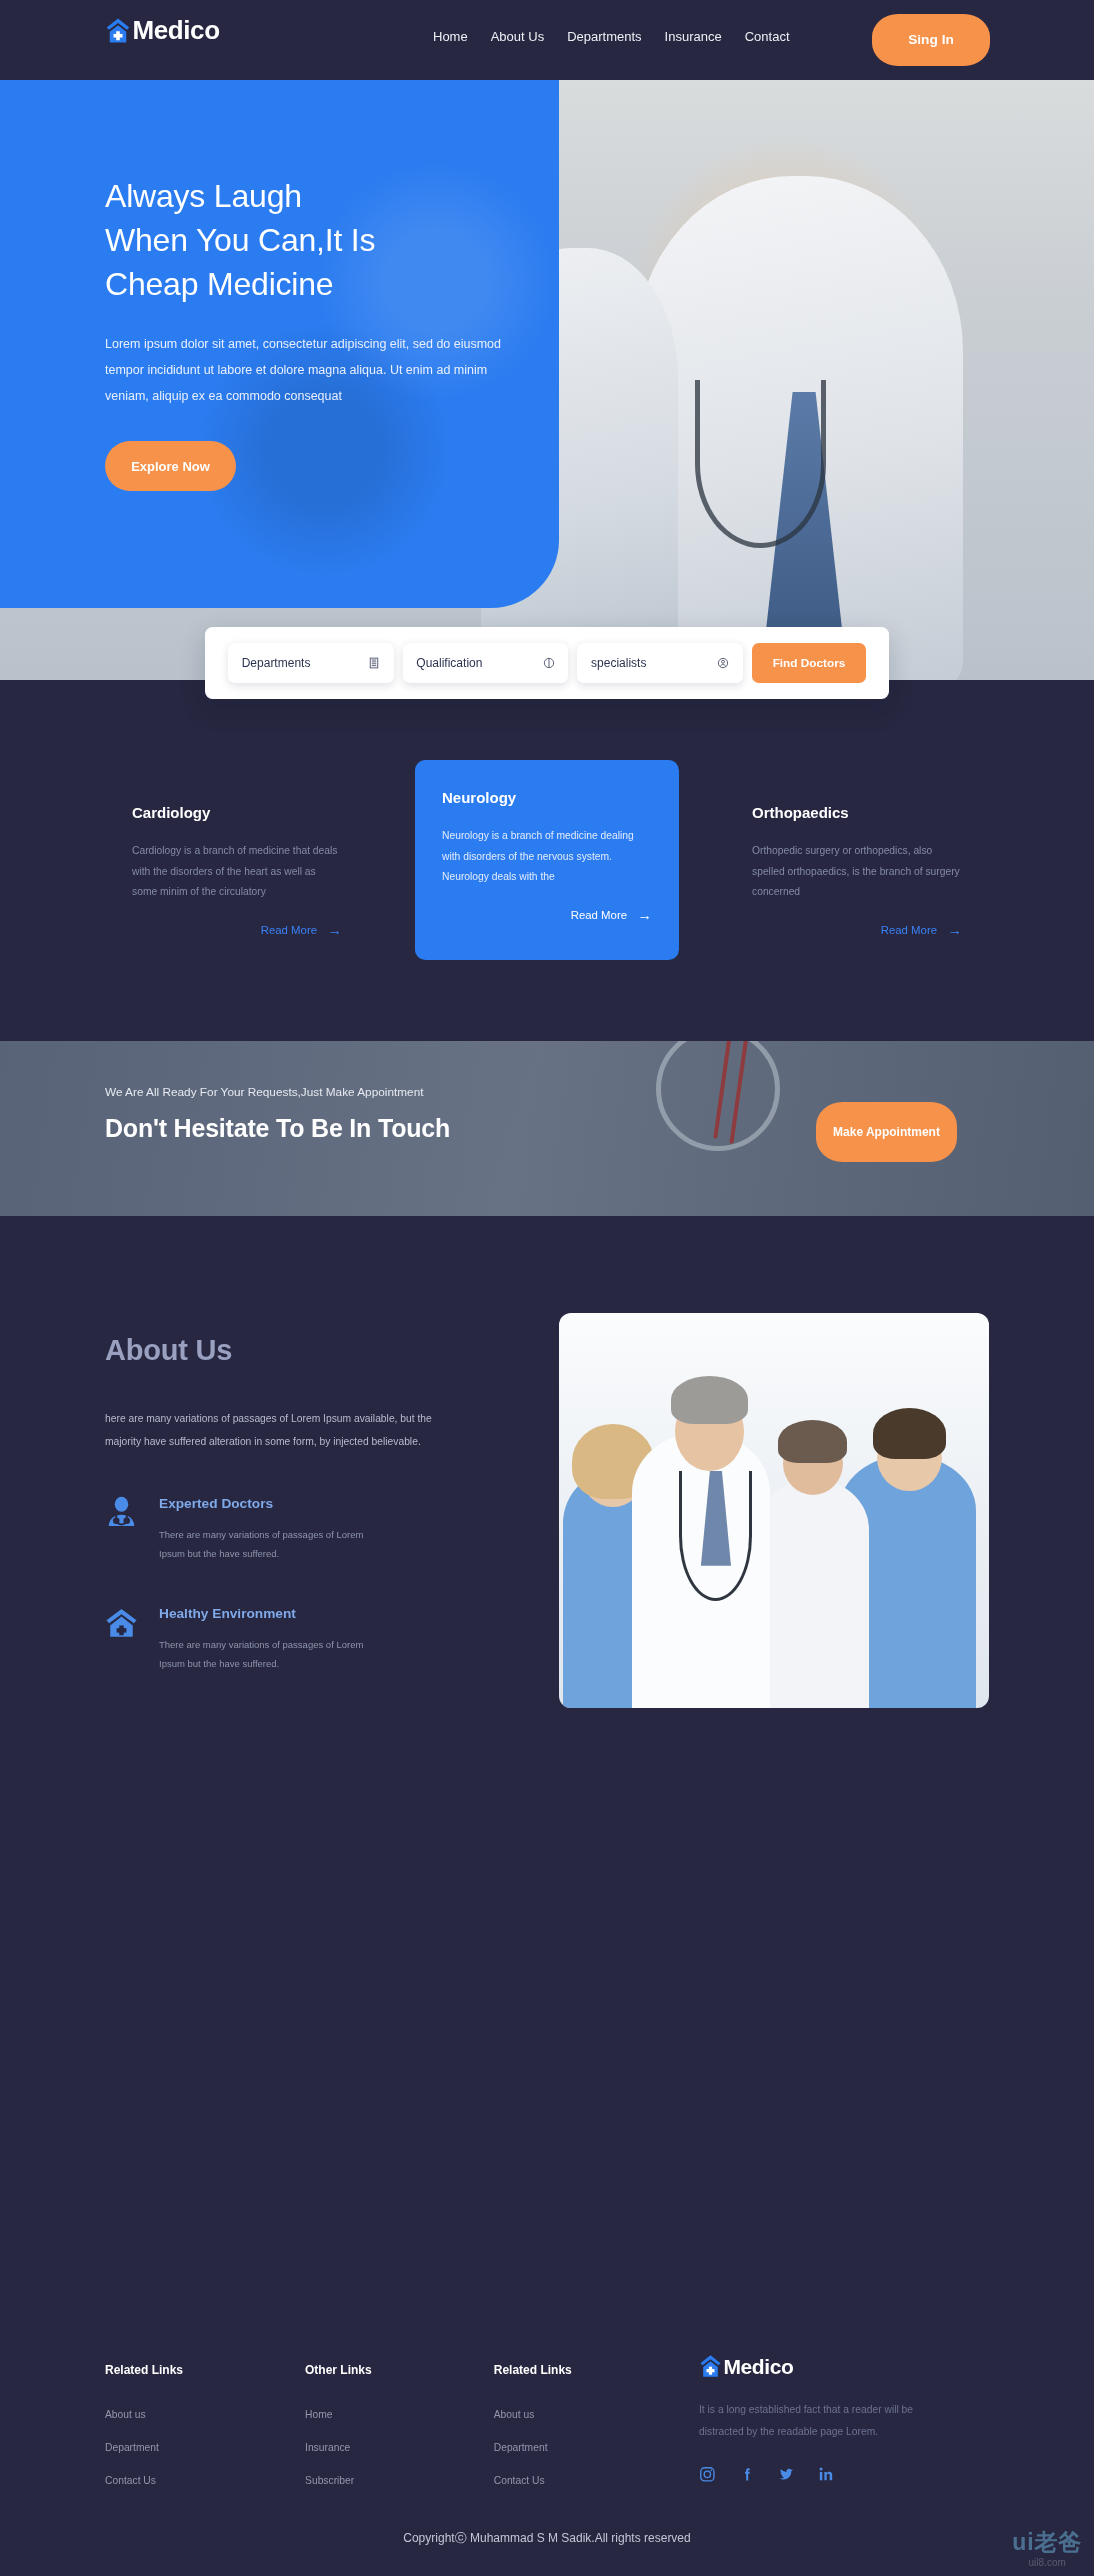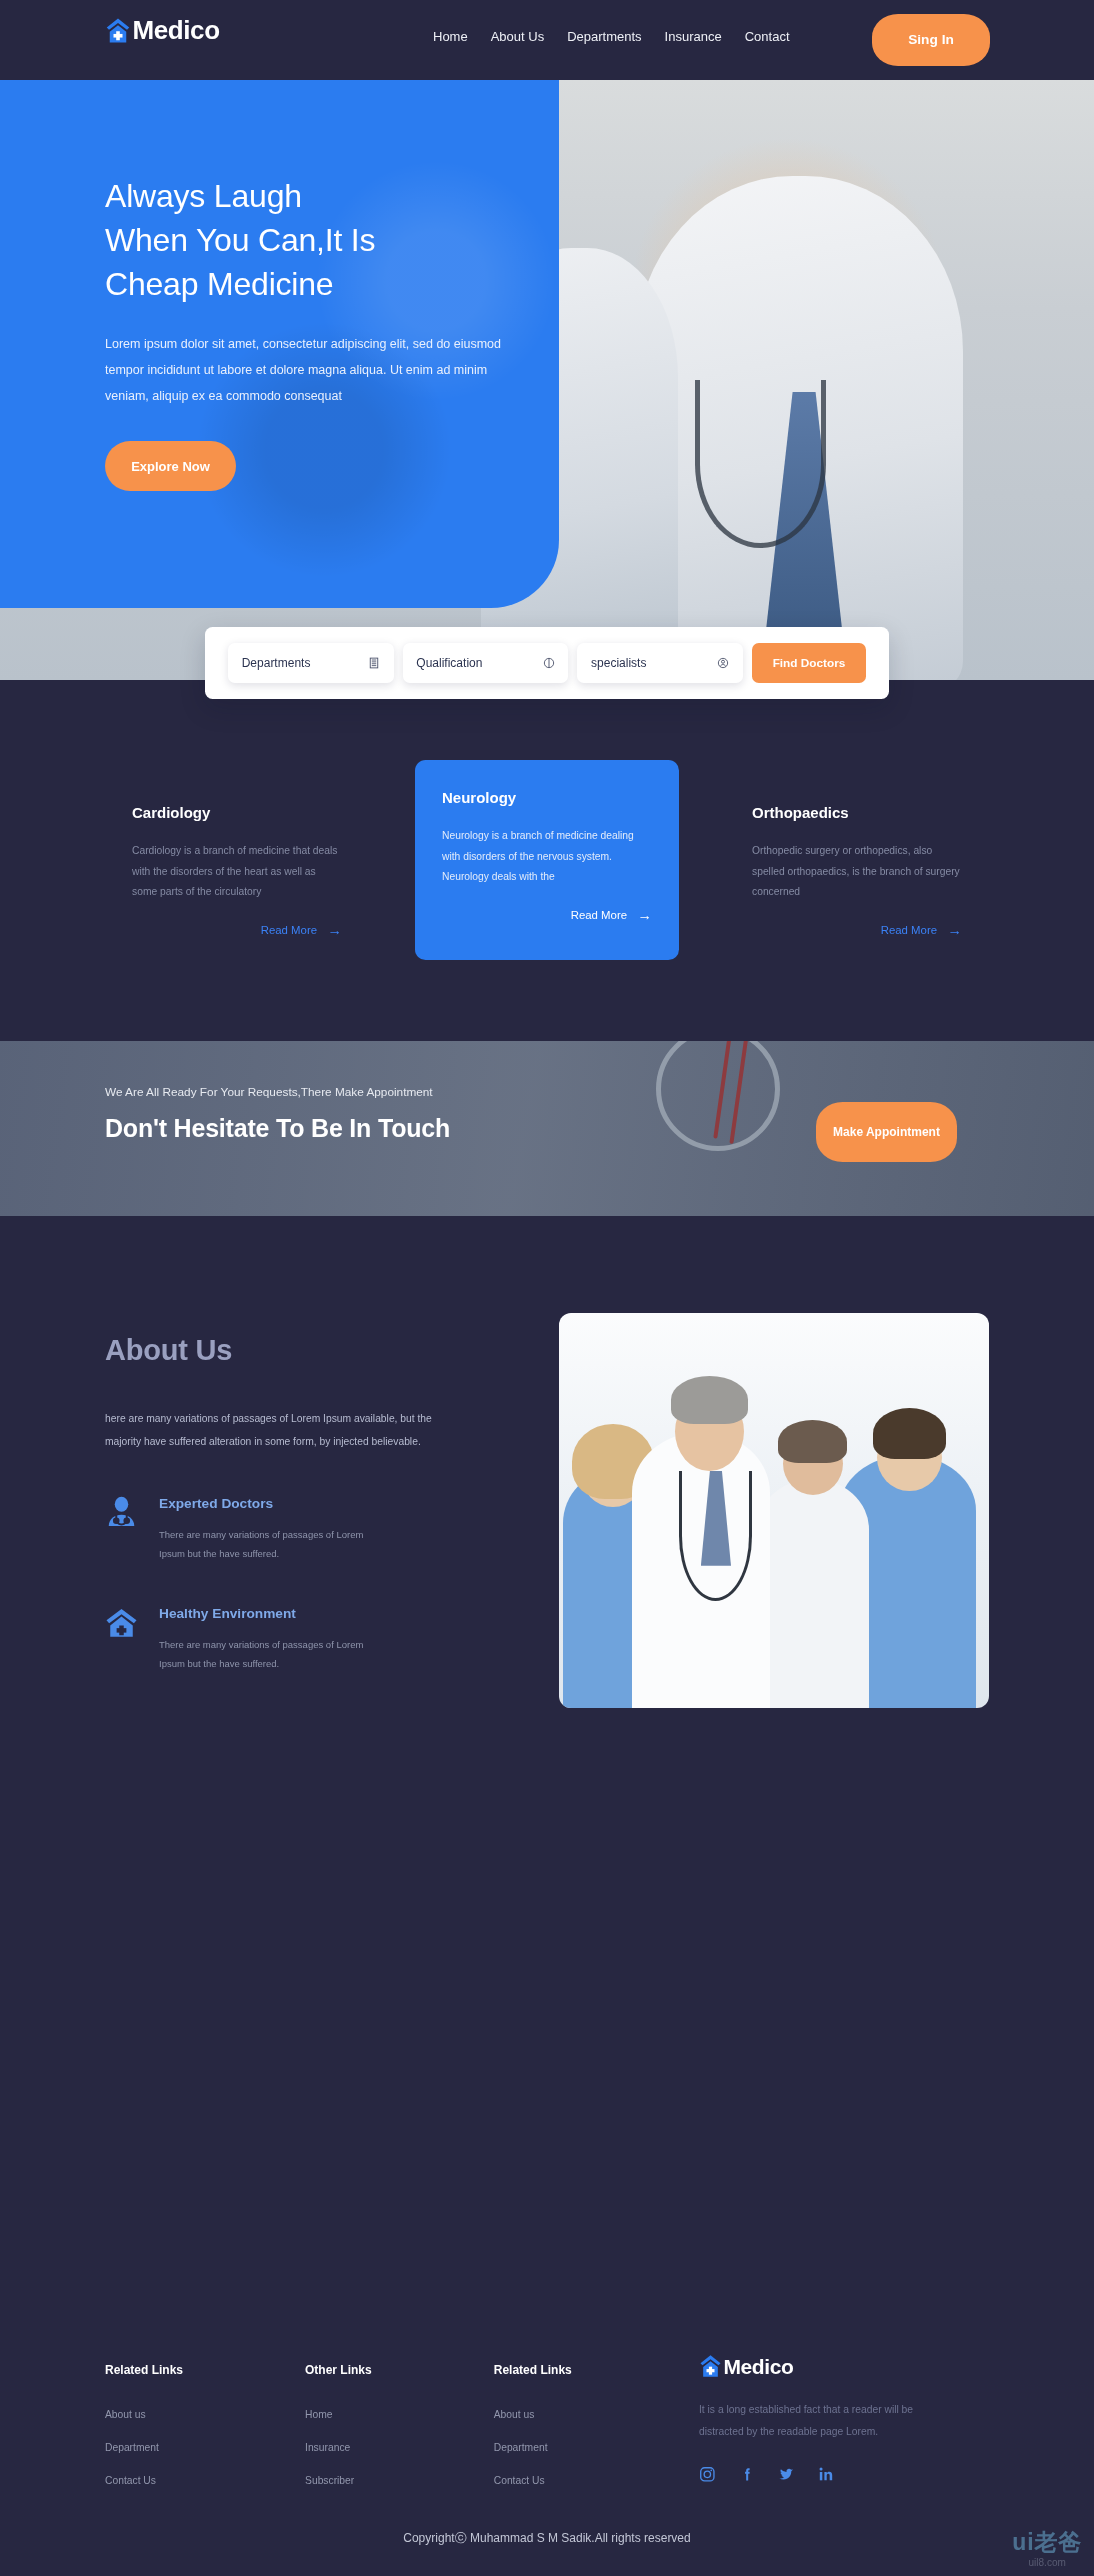--- a/index.html
+++ b/index.html
@@ -310,21 +310,21 @@
       </span>
     </div>
     <button class="find-btn">Find Doctors</button>
   </div>
 
   <div class="departments">
     <div class="dept-grid">
 
       <div class="dcard plain">
         <h3>Cardiology</h3>
-        <p>Cardiology is a branch of medicine that deals with the disorders of the heart as well as some parts of the circulatory</p>
+        <p>Cardiology is a branch of medicine that deals with the disorders of the heart as well as some minim of the circulatory</p>
         <div class="readmore">
           <span>Read More</span>
           <span class="arrow">→</span>
         </div>
       </div>
 
       <div class="dcard active">
         <h3>Neurology</h3>
         <p>Neurology is a branch of medicine dealing with disorders of the nervous system. Neurology deals with the</p>
         <div class="readmore">
@@ -341,21 +341,21 @@
           <span class="arrow">→</span>
         </div>
       </div>
 
     </div>
   </div>
 
   <div class="cta">
     <div class="cta-bg"></div>
     <div class="cta-inner">
-      <div class="cta-kicker">We Are All Ready For Your Requests,There Make Appointment</div>
+      <div class="cta-kicker">We Are All Ready For Your Requests,Just Make Appointment</div>
       <div class="cta-title">Don't Hesitate To Be In Touch</div>
     </div>
     <button class="appt-btn">Make Appointment</button>
   </div>
 
   <div class="about">
     <div class="about-left">
       <div class="about-title">About Us</div>
       <p class="about-body">here are many variations of passages of Lorem Ipsum available, but the majority have suffered alteration in some form, by injected believable.</p>
 

